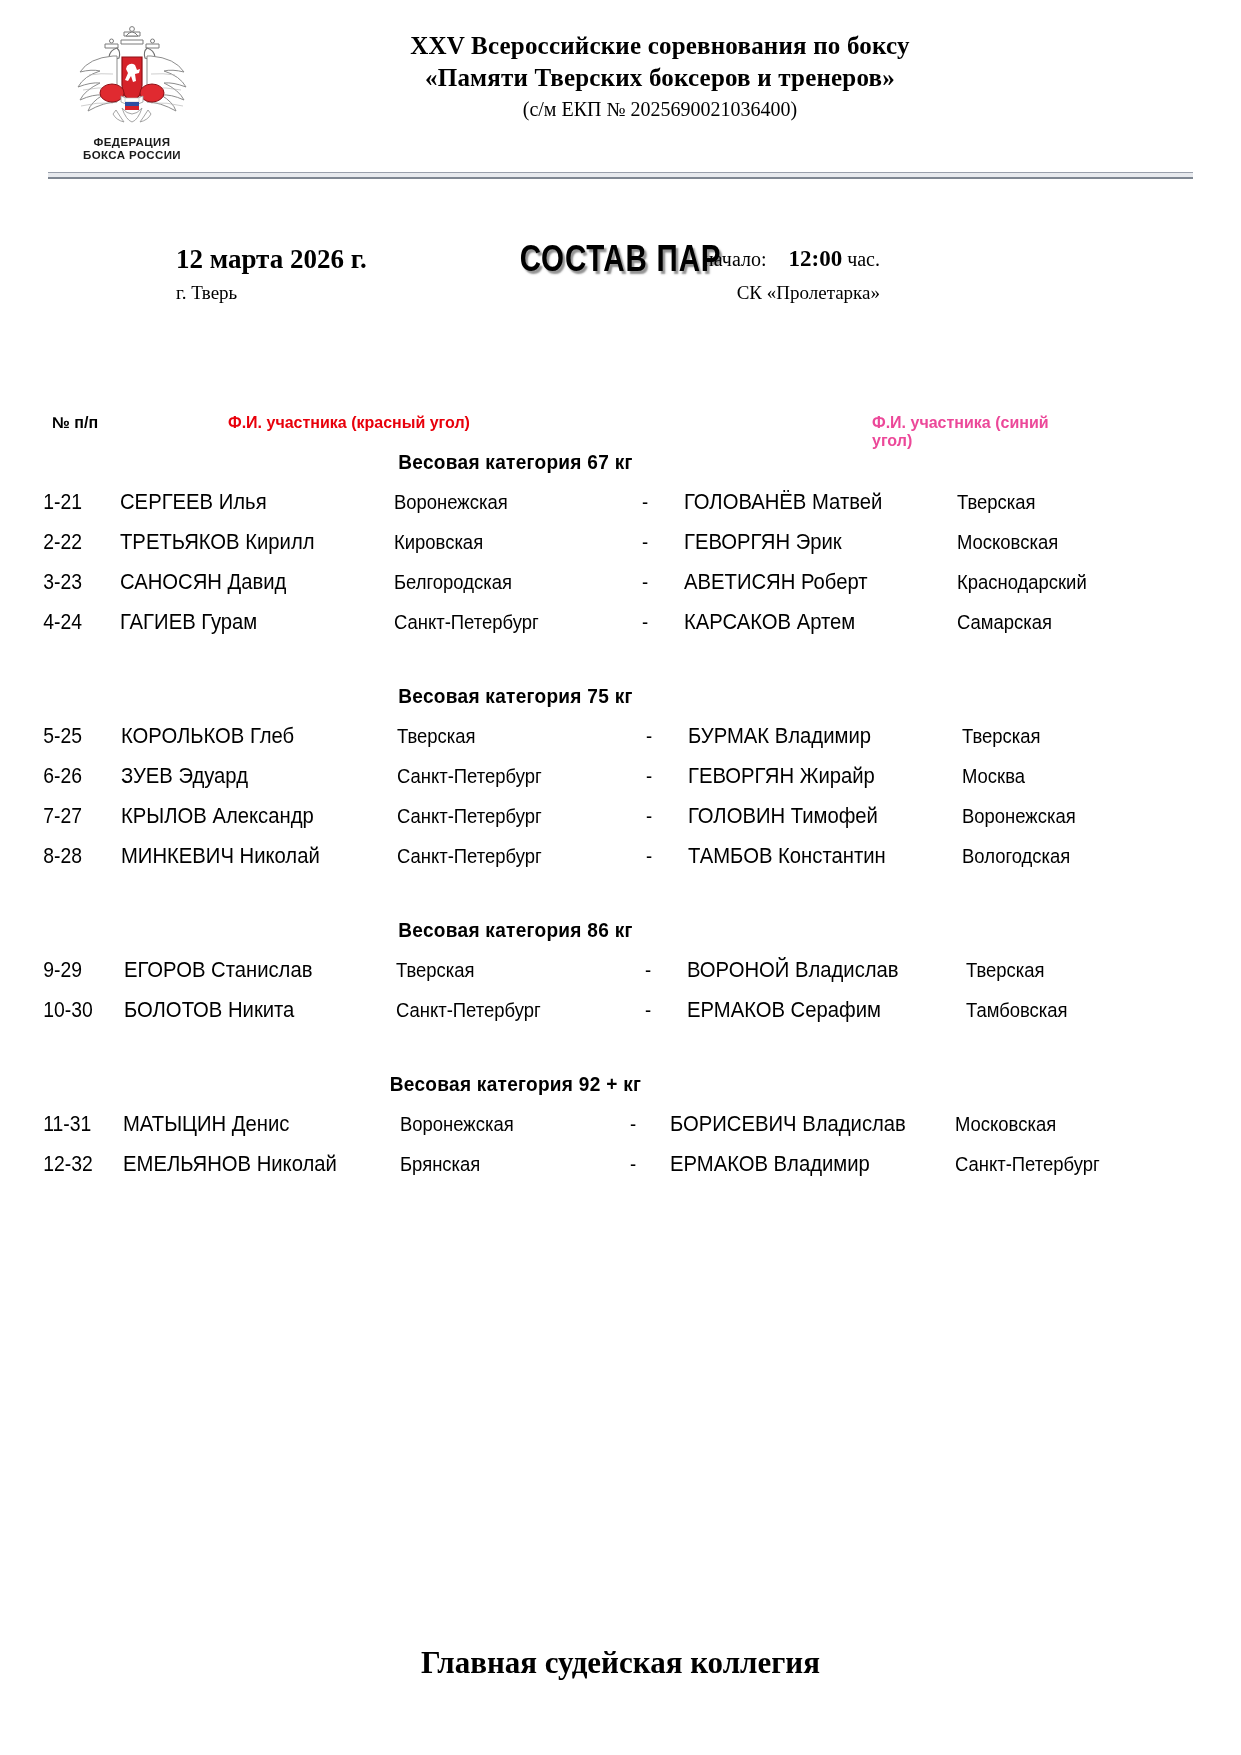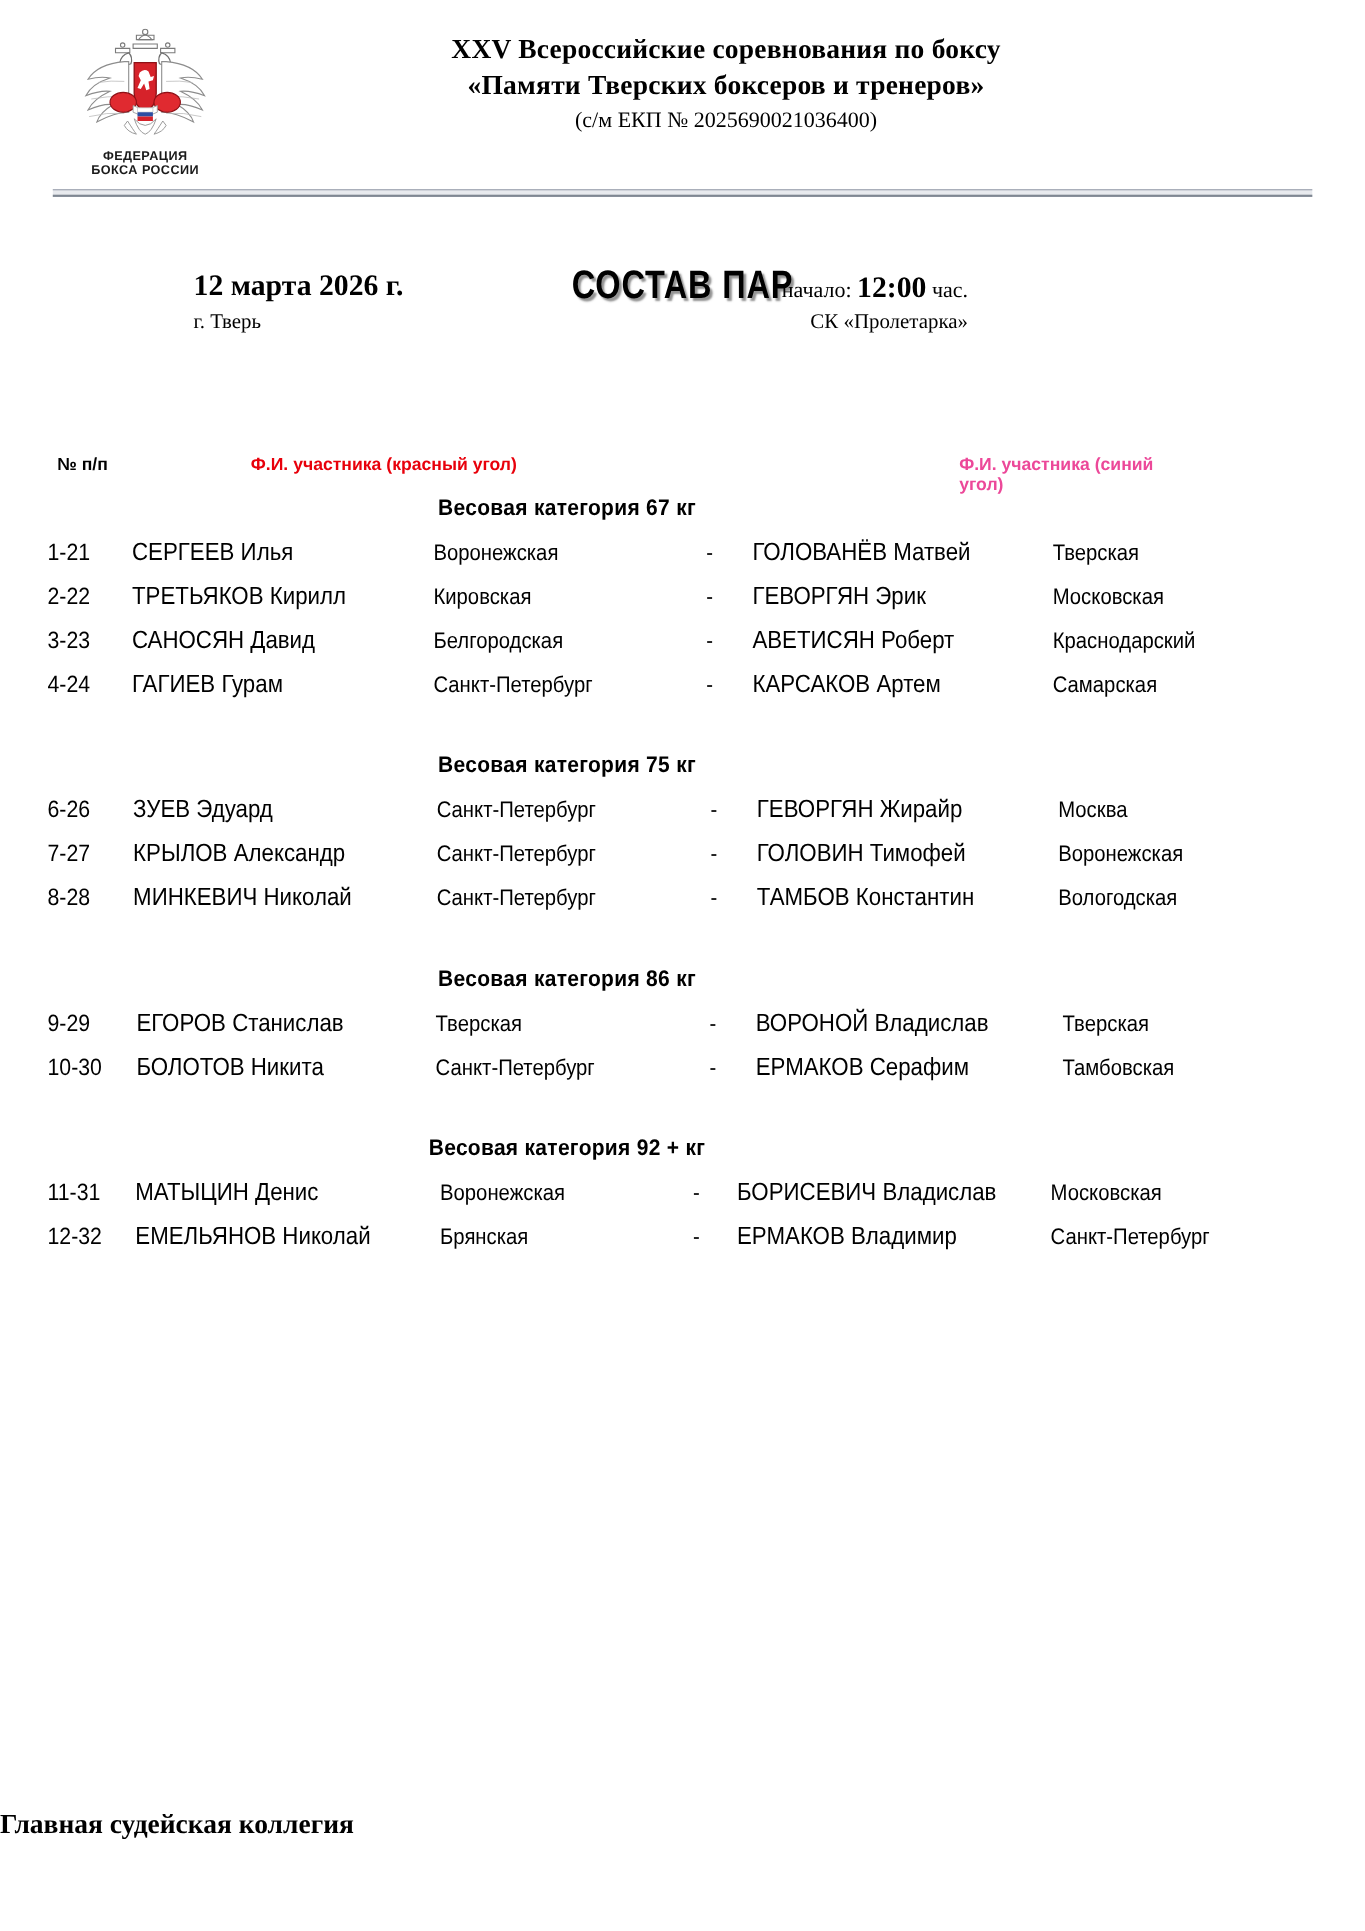--- a/index.html
+++ b/index.html
@@ -114,21 +114,21 @@
     text-shadow: 3px 3px 2px rgba(110,110,110,0.75);
   }
   .meta-start {
     position: absolute;
     right: 186px;
     top: 8px;
     font-family: "Liberation Serif", serif;
     font-size: 20px;
     white-space: nowrap;
   }
-  .meta-start b { font-size: 27px; }
+  .meta-start b { font-size: 23px; margin-left: 17px; }
   .meta-venue {
     position: absolute;
     right: 186px;
     top: 44px;
     font-family: "Liberation Serif", serif;
     font-size: 19px;
     white-space: nowrap;
   }
 
   
@@ -181,23 +181,24 @@
   td.c-breg   { width: 230px; font-size: 20.5px; }
 
   .gap-67 { height: 30px; }
 
   
   .footer {
     position: absolute;
     left: 0;
     top: 1645px;
     width: 1241px;
-    font-family: "Liberation Serif", serif;
-    font-weight: bold;
-    font-size: 25px;
+    text-align: center;
+    font-family: "Liberation Serif", serif;
+    font-weight: bold;
+    font-size: 31px;
   }
 </style>
 </head>
 <body>
 
 <div class="header">
 
   <div class="logo-wrap">
     <svg class="logo-svg" width="126" height="108" viewBox="0 0 126 108">
 
@@ -337,20 +338,28 @@
           </tr>
         </tbody>
       </table>
       <div class="gap-67"></div>
     </div>
     <div class="group">
       <div class="weight-head">Весовая категория   75  кг</div>
       <table class="bouts">
         <tbody>
           <tr class="bout-row">
+            <td class="c-num">5-25</td>
+            <td class="c-red">КОРОЛЬКОВ Глеб</td>
+            <td class="c-rreg">Тверская</td>
+            <td class="c-dash">-</td>
+            <td class="c-blue">БУРМАК Владимир</td>
+            <td class="c-breg">Тверская</td>
+          </tr>
+          <tr class="bout-row">
             <td class="c-num">6-26</td>
             <td class="c-red">ЗУЕВ Эдуард</td>
             <td class="c-rreg">Санкт-Петербург</td>
             <td class="c-dash">-</td>
             <td class="c-blue">ГЕВОРГЯН Жирайр</td>
             <td class="c-breg">Москва</td>
           </tr>
           <tr class="bout-row">
             <td class="c-num">7-27</td>
             <td class="c-red">КРЫЛОВ Александр</td>

